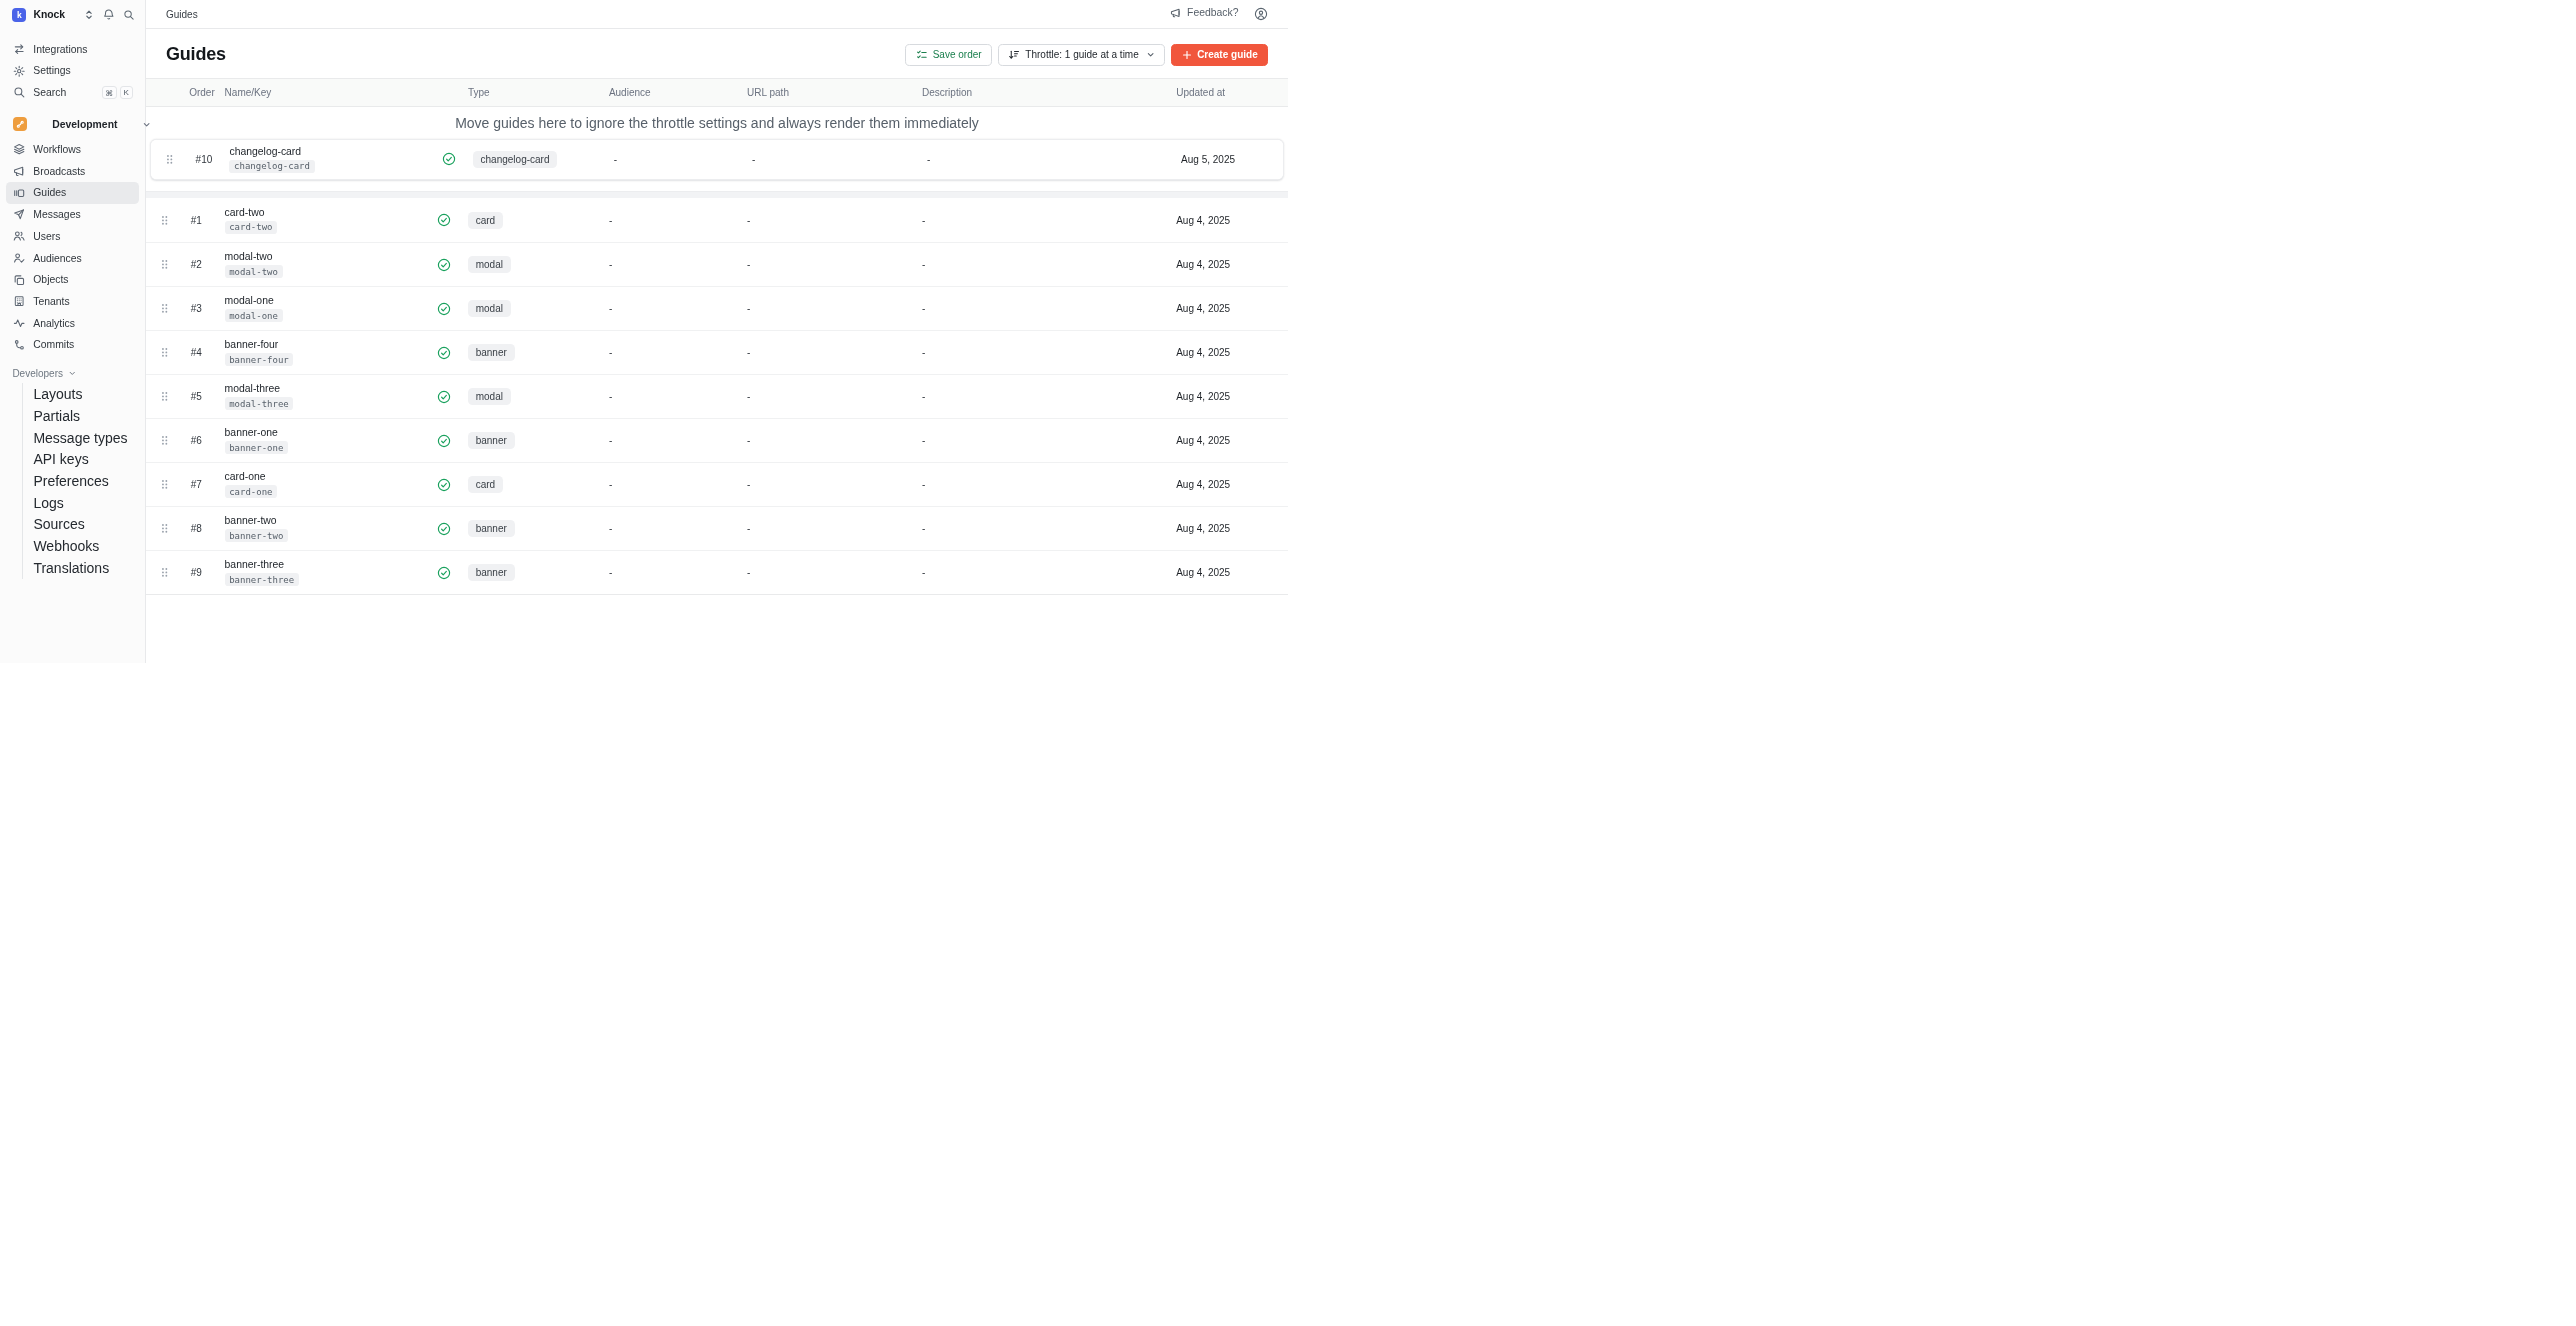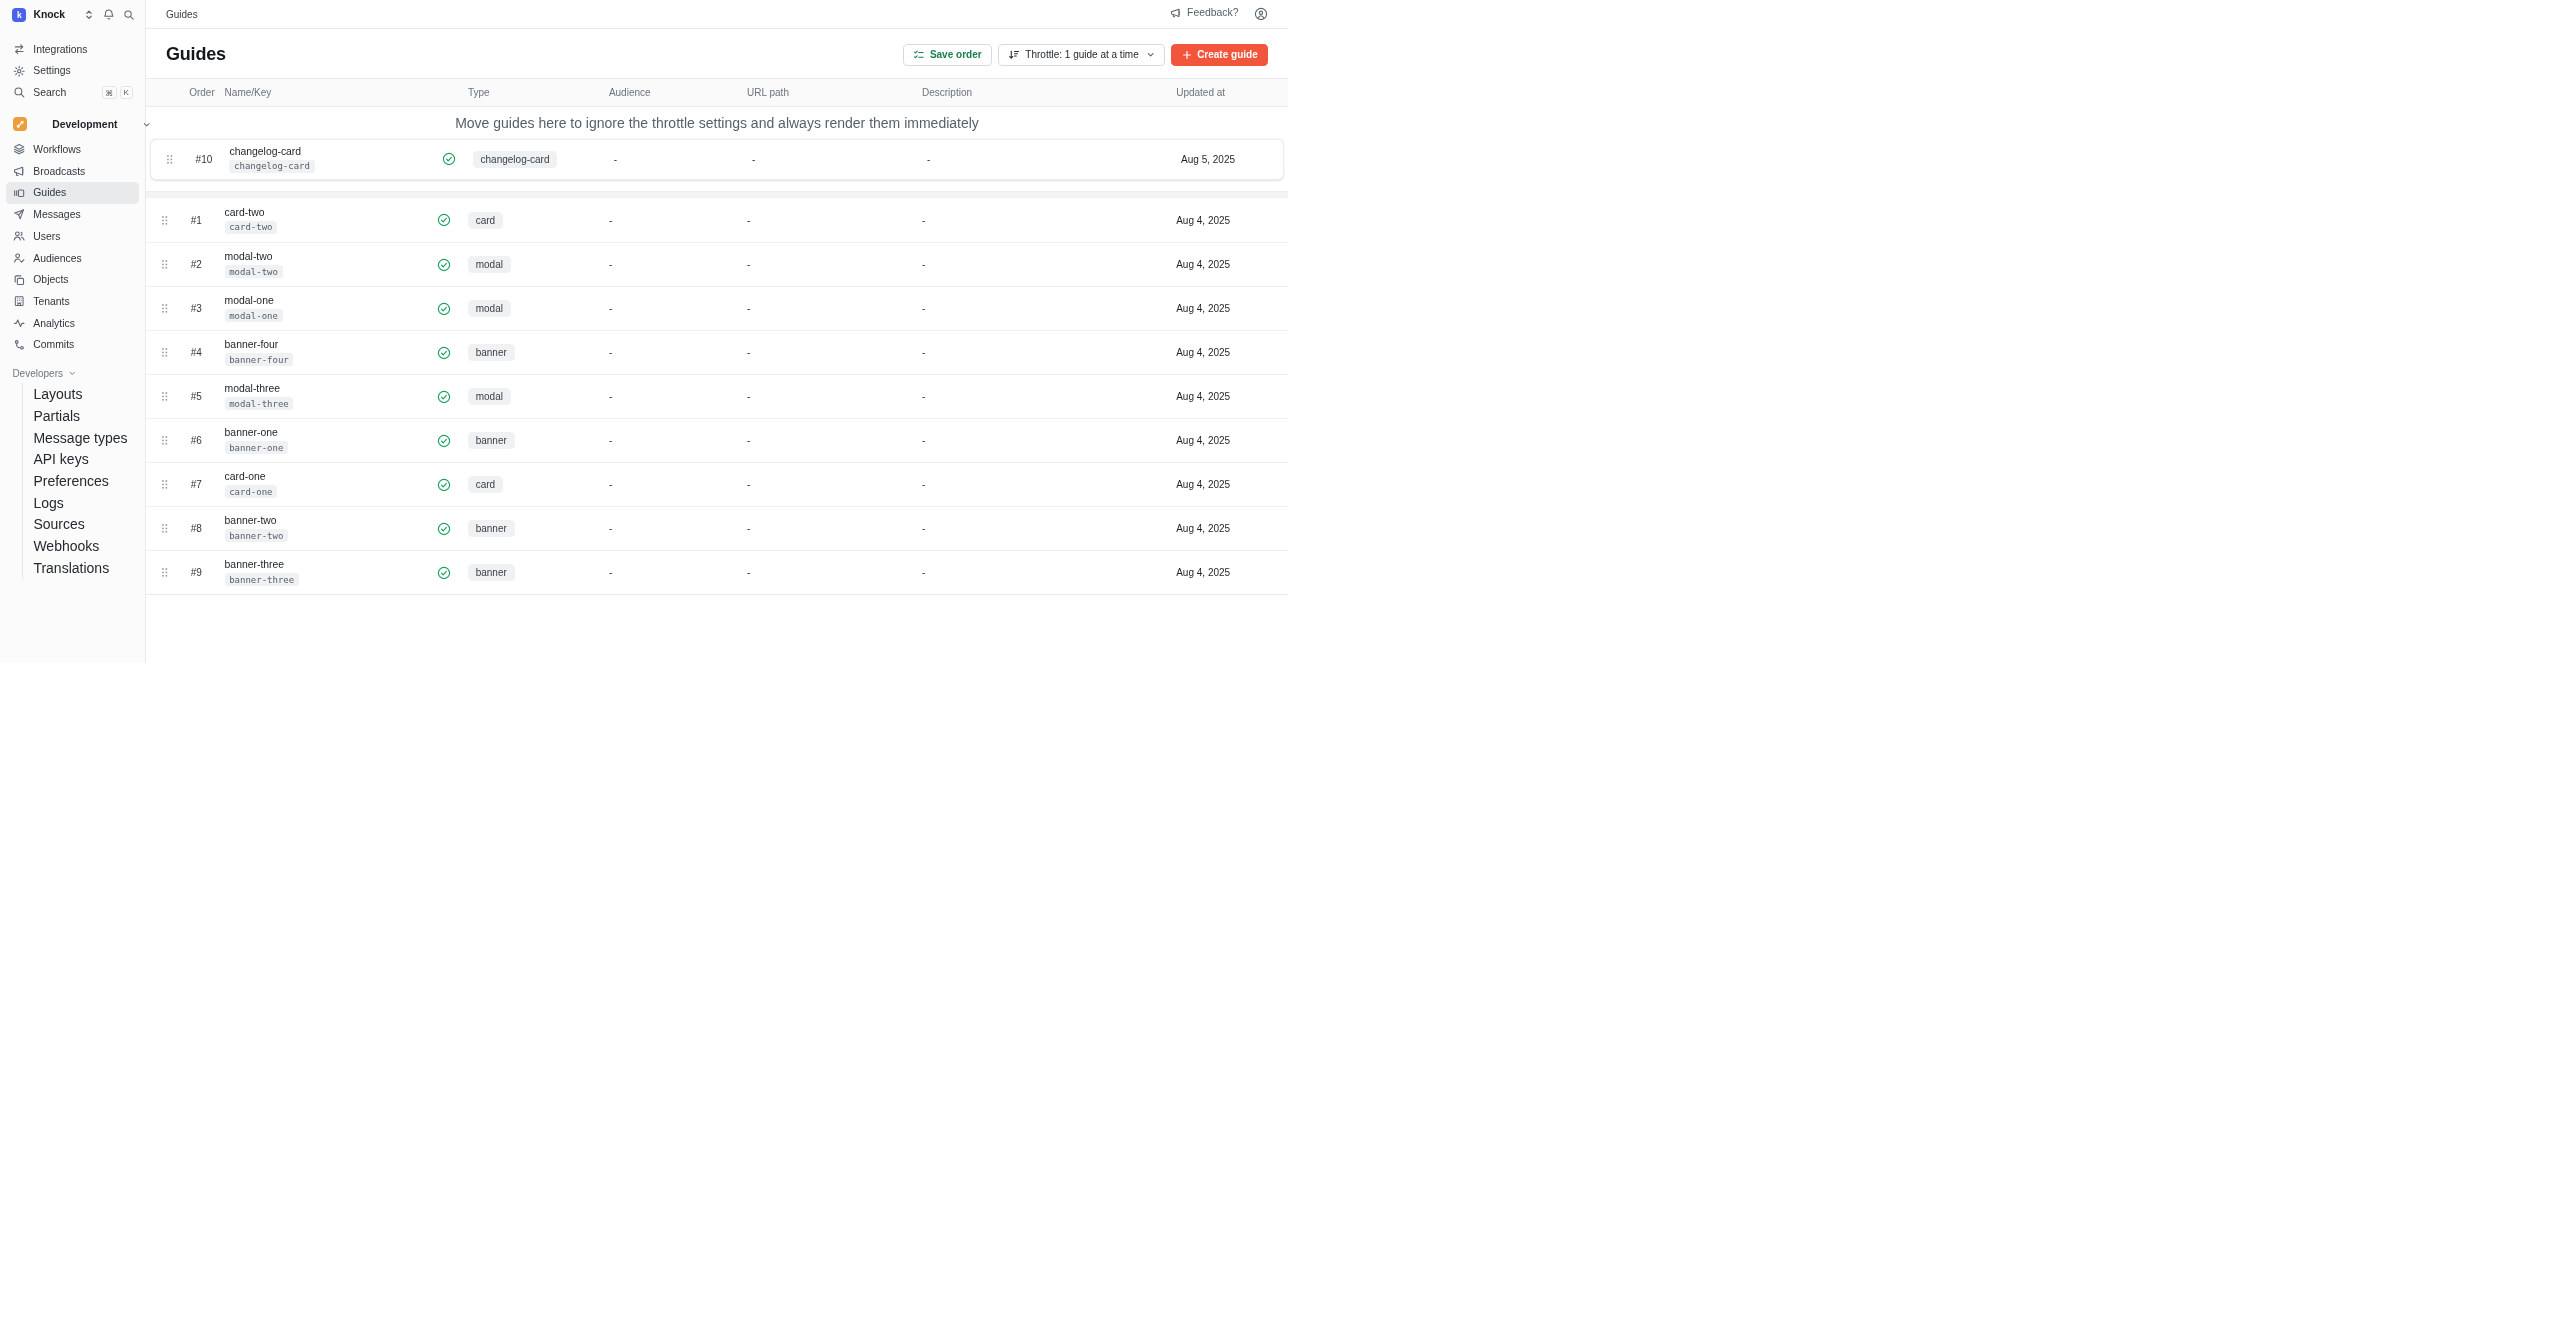--- a/index.html
+++ b/index.html
@@ -57,21 +57,21 @@
   .avatar { color:#59646E; cursor:pointer; }
 
   .page-header { display:flex; align-items:center; padding:14.7px 20px 11.6px; }
   .page-title { font-size:18px; font-weight:700; color:#14181C; letter-spacing:-0.2px; }
   .actions { margin-left:auto; display:flex; align-items:center; gap:6.2px; }
   .btn {
     height:22.4px; border-radius:4.6px; border:0.8px solid #D7DADE; background:#fff;
     display:inline-flex; align-items:center; gap:5.4px; padding:0 9.3px; font-size:10px; cursor:pointer;
     font-family:inherit;
   }
-  .btn-save { color:var(--save-green,#1A7F4D); font-weight:700; }
+  .btn-save { color:var(--save-green,#1A7F4D); font-weight:400; }
   .btn-throttle { color:#24292F; font-weight:500; }
   .btn-throttle .chev { color:#57606A; margin-left:1.5px; }
   .btn-create { background:var(--create-orange,#F1563C); border-color:var(--create-orange,#F1563C); color:#fff; font-weight:600; }
 
   
   .grid-cols { display:grid; grid-template-columns:37px 37px 217px 21.7px 144px 139px 178px 255px 1fr; align-items:center; }
   .thead { height:29px; background:#F9FAF9; border-top:0.8px solid #E9EAEB; border-bottom:0.8px solid #E9EAEB; color:#6B7280; font-size:10px; }
   .h-order { grid-column:2; padding-left:6.2px; }
   .h-name  { grid-column:3; padding-left:4.6px; }
   .h-type  { grid-column:5; padding-left:9.3px; }

